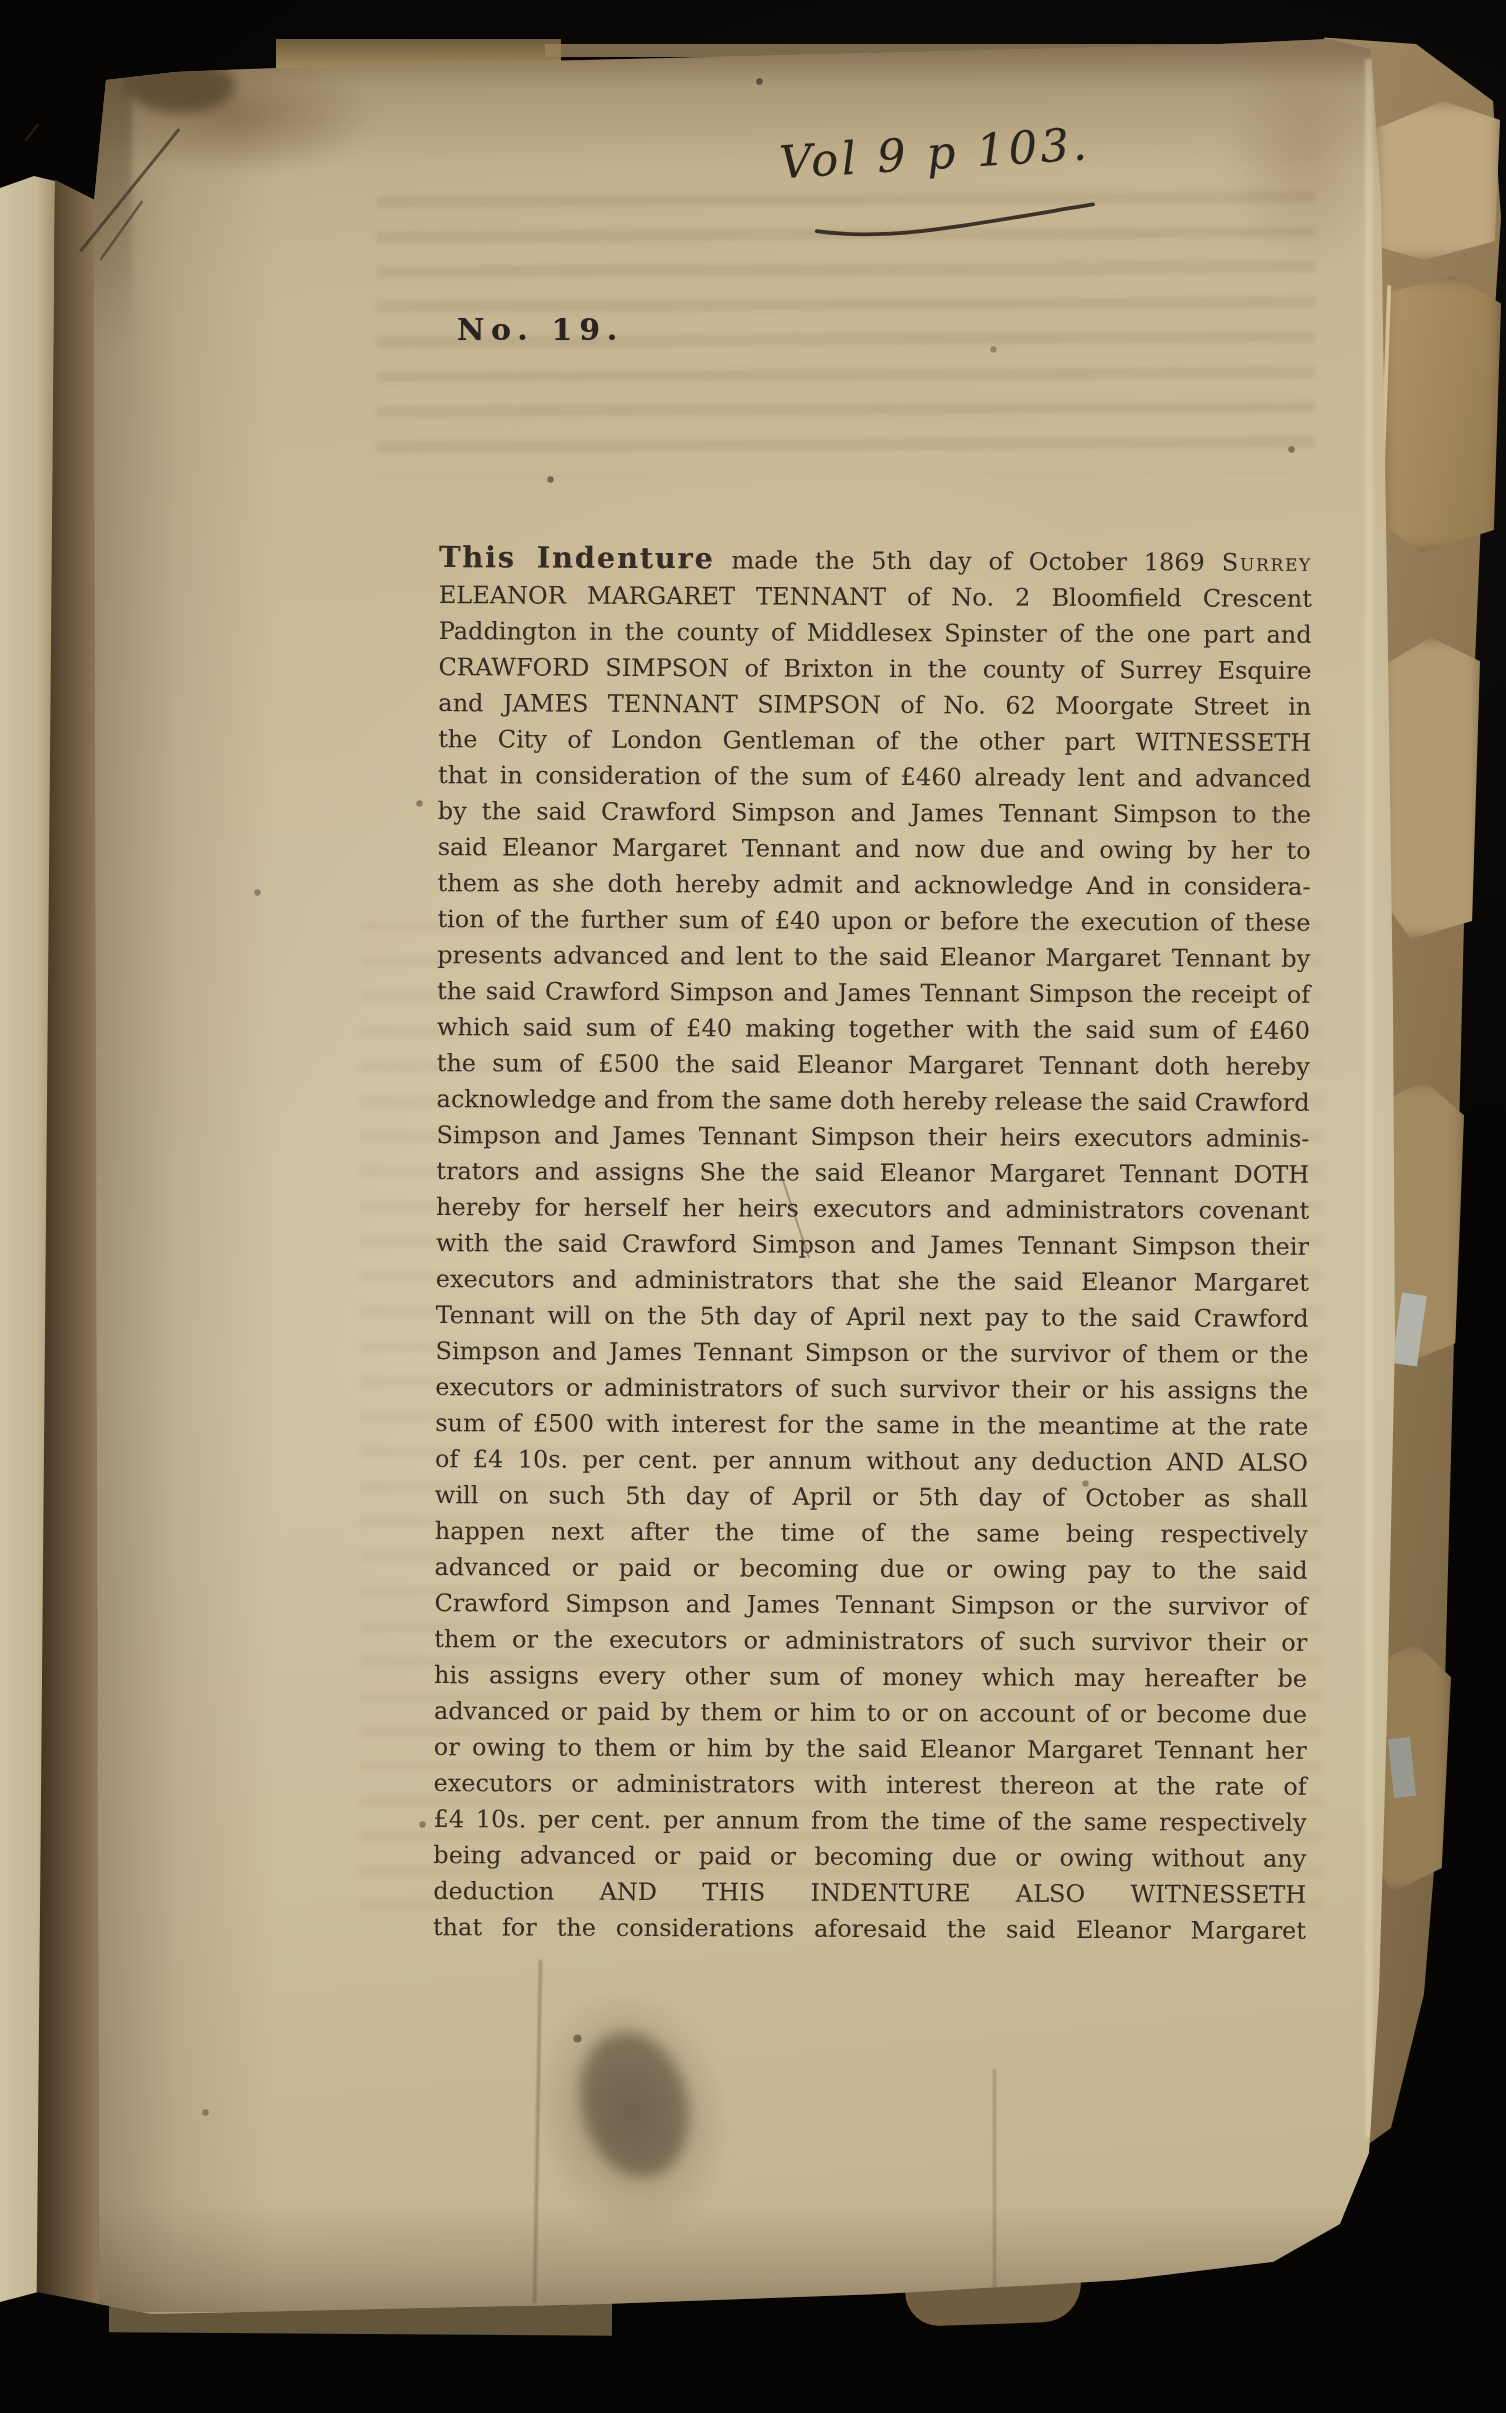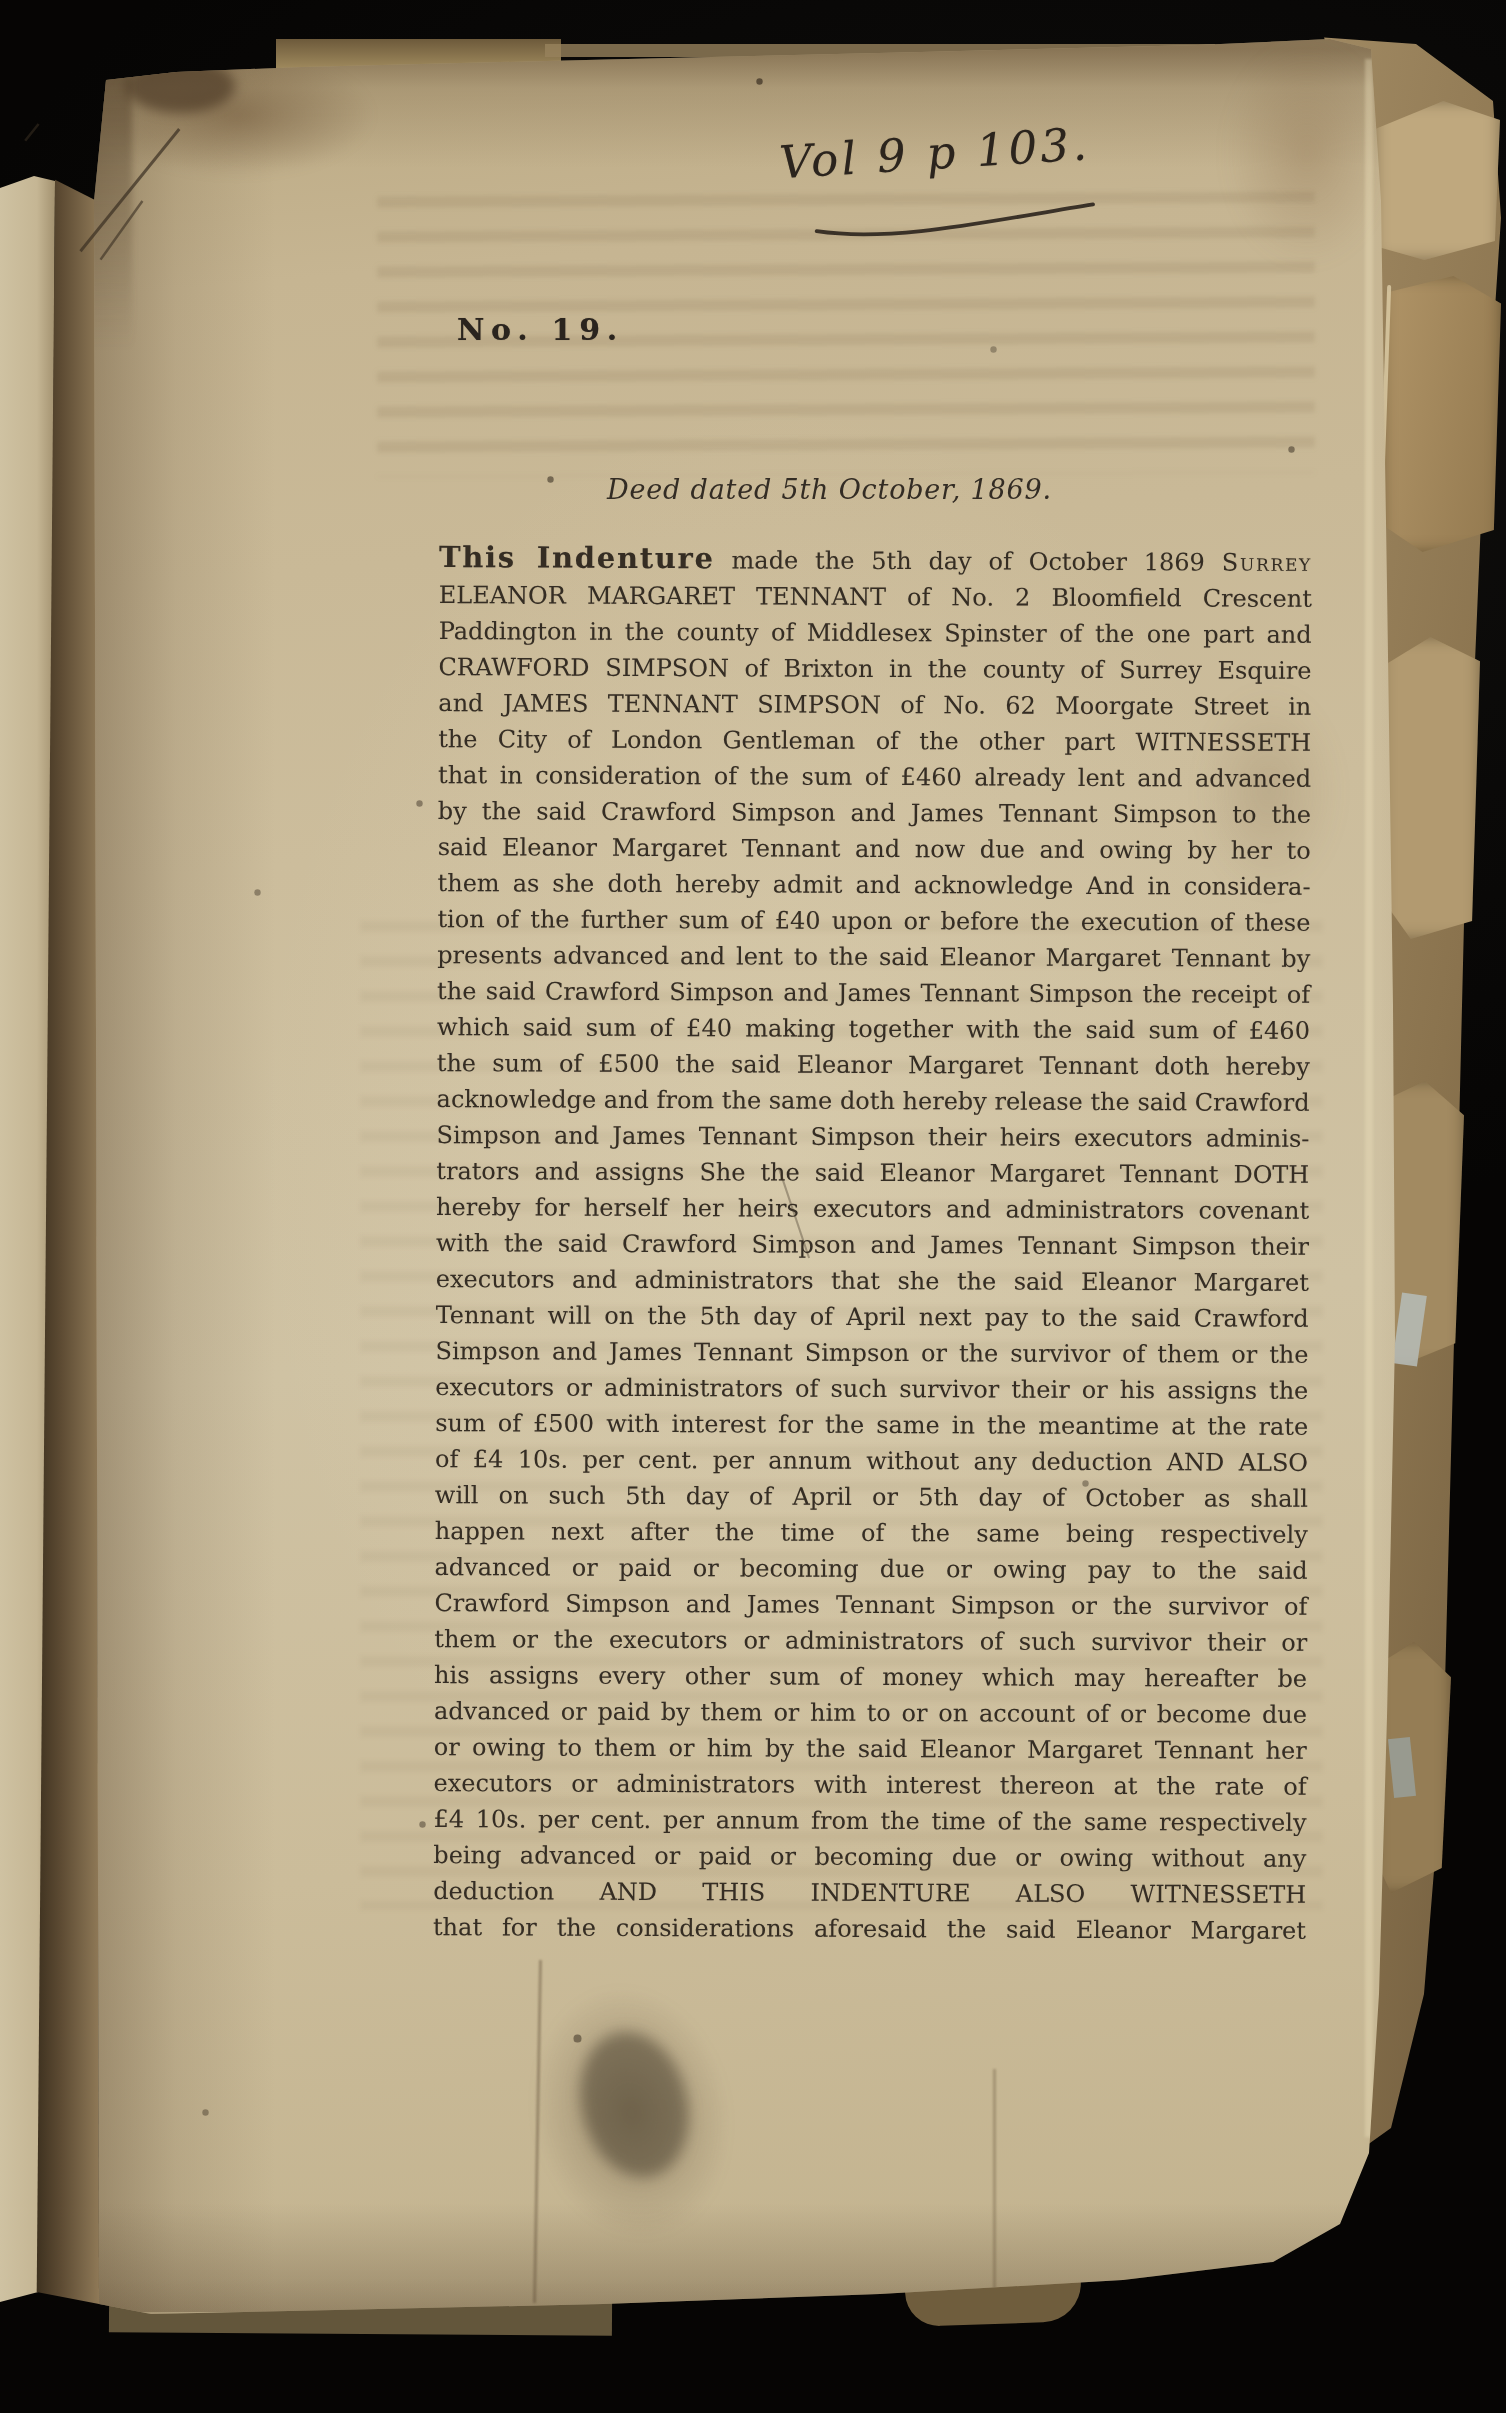--- a/index.html
+++ b/index.html
@@ -127,21 +127,20 @@
     <div class="abs stain-bottom"></div>
     <div class="abs stain-bottom2"></div>
     <div class="abs right-hl"></div>
     <div class="abs bottom-shadow"></div>
     <div class="abs crease1"></div>
     <div class="abs crease2"></div>
     <div class="abs specks"></div>
 
     <div class="abs annotation">Vol 9 p 103.</div>
     <div class="abs no19">No. 19.</div>
-    <div class="abs deed">Deed dated 5th October, 1869.</div>
 
     <div class="abs body">
       <div class="line">
         <span class="bl">This Indenture</span><span> made the 5th day of October 1869 </span><span class="sc">Surrey</span>
       </div>
       <div id="body-lines">
           <div class="line">ELEANOR MARGARET TENNANT of No. 2 Bloomfield Crescent</div>
           <div class="line">Paddington in the county of Middlesex Spinster of the one part and</div>
           <div class="line">CRAWFORD SIMPSON of Brixton in the county of Surrey Esquire</div>
           <div class="line">and JAMES TENNANT SIMPSON of No. 62 Moorgate Street in</div>

